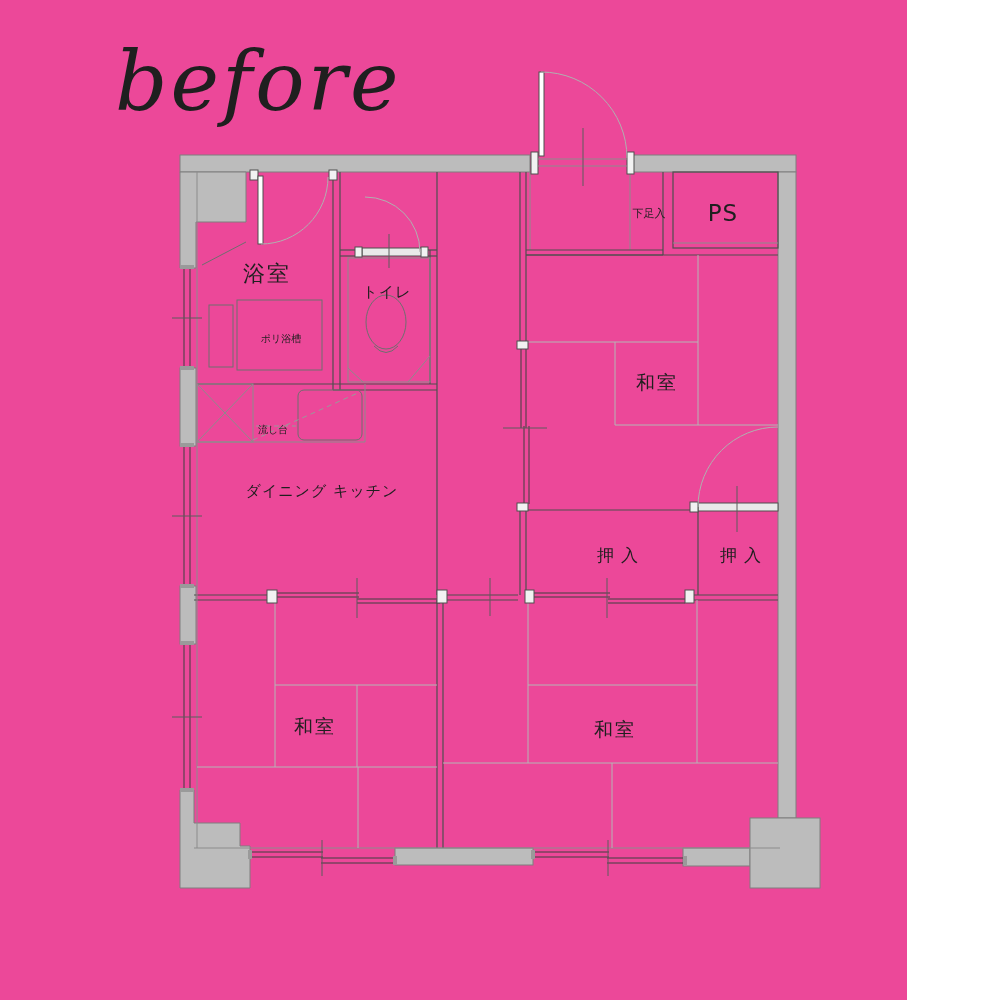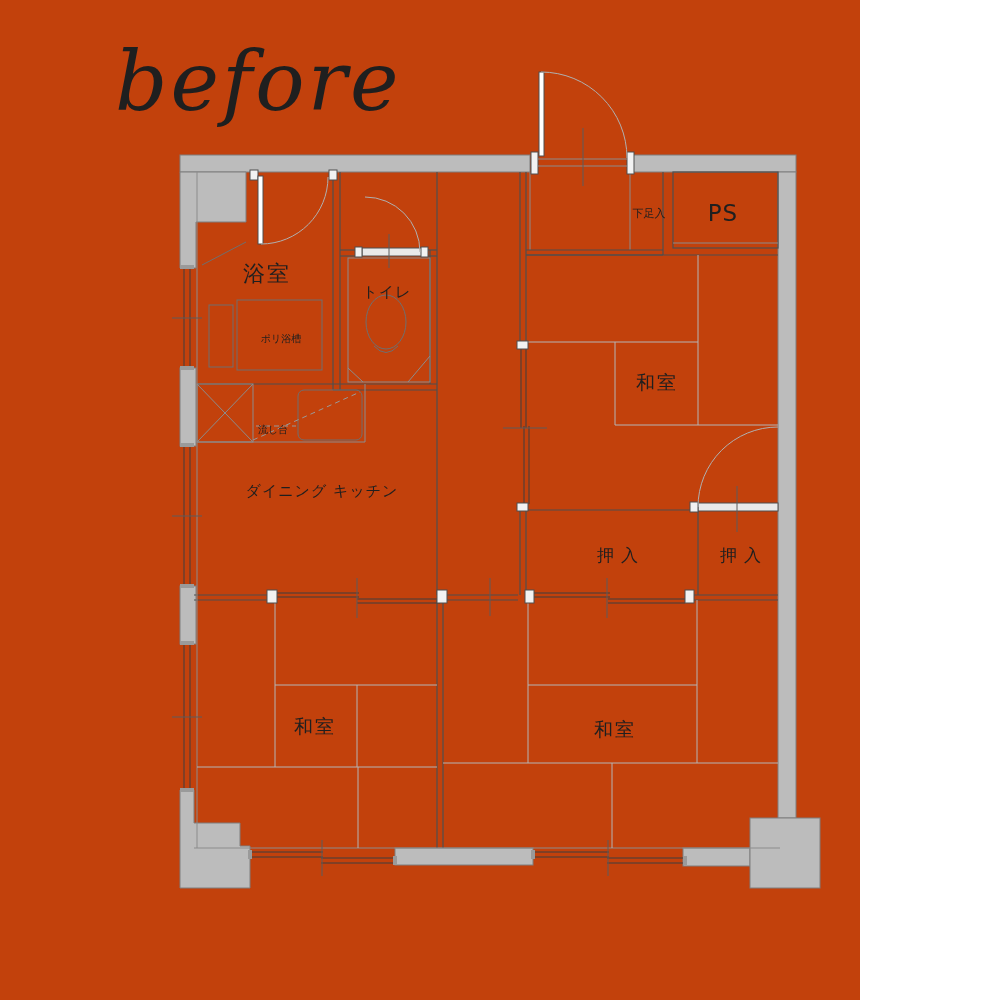--- a/index.html
+++ b/index.html
@@ -1,17 +1,17 @@
 <!DOCTYPE html>
 <html><head>
 <meta charset="utf-8">
 <style>
   html,body{margin:0;padding:0;background:#ffffff;}
-  .stage{position:relative;width:860px;height:1000px;background:#c2410c;overflow:hidden;
-         font-family:"DejaVu Sans",sans-serif;}
+  .stage{position:relative;width:860px;height:1000px;background:#ec4899;overflow:hidden;
+         font-family:"DejaVu Sans",sans-serif;padding-left:47px;}
   svg{position:absolute;left:0;top:0;}
   .wall{fill:#bcbcbc;stroke:#7f7f7f;stroke-width:1;}
   .iw{stroke:#4f4f4f;stroke-width:1.2;fill:none;}
   .iw2{stroke:#8c8c8c;stroke-width:1;fill:none;}
   .tat{stroke:#b5b5b5;stroke-width:1;fill:none;}
   .fix{stroke:#6f6f6f;stroke-width:1;fill:none;}
   .arc{stroke:#b0b0b0;stroke-width:1;fill:none;}
   .leaf{fill:#ffffff;stroke:#4f4f4f;stroke-width:1;}
   .leafh{fill:#e9e9e9;stroke:#4f4f4f;stroke-width:1;}
   .jamb{fill:#f2f2f2;stroke:#4f4f4f;stroke-width:1;}

